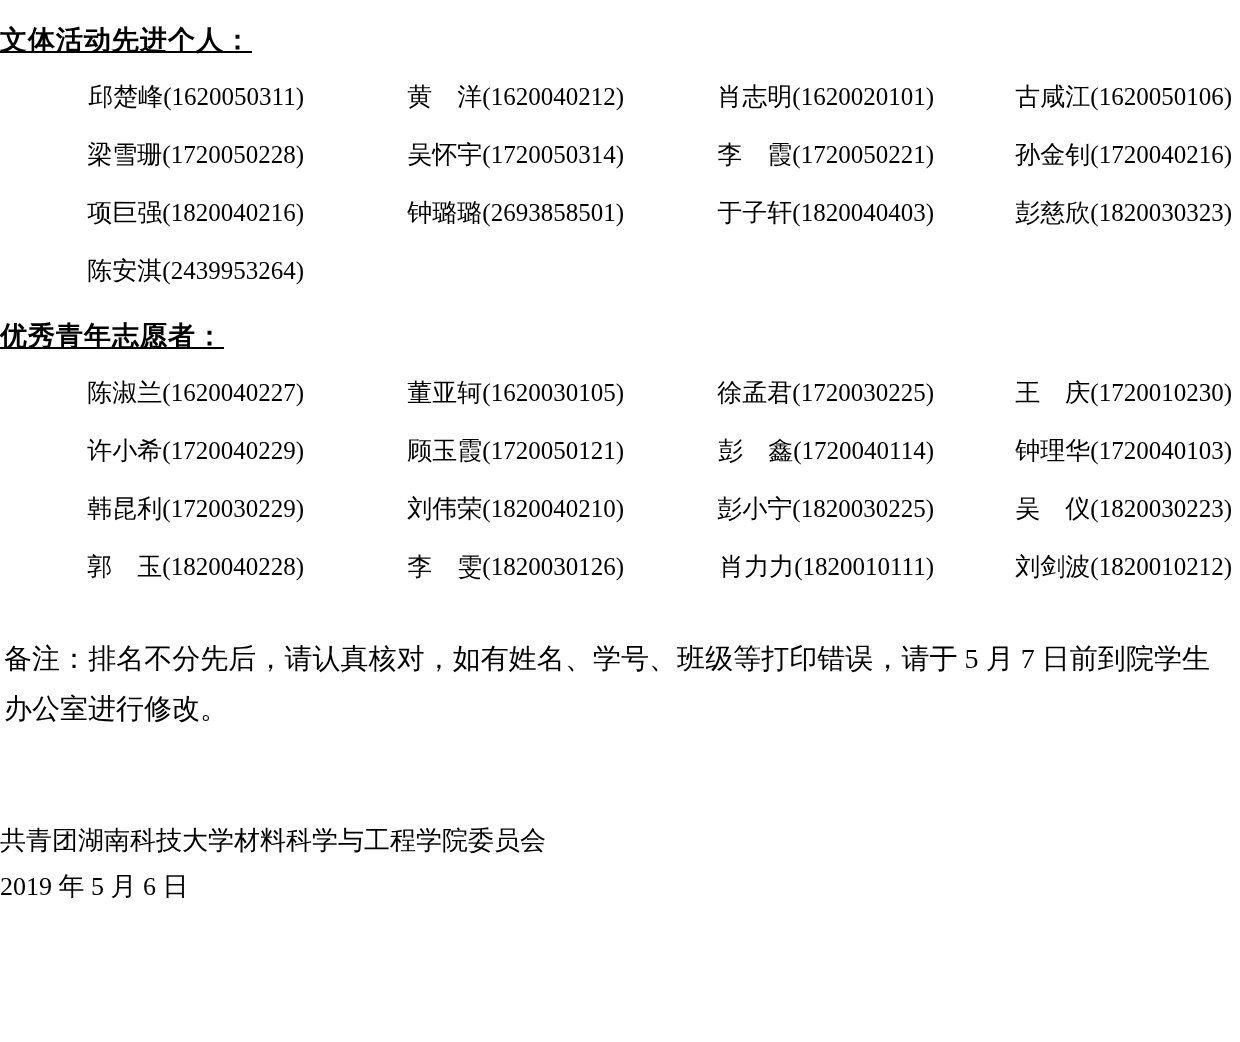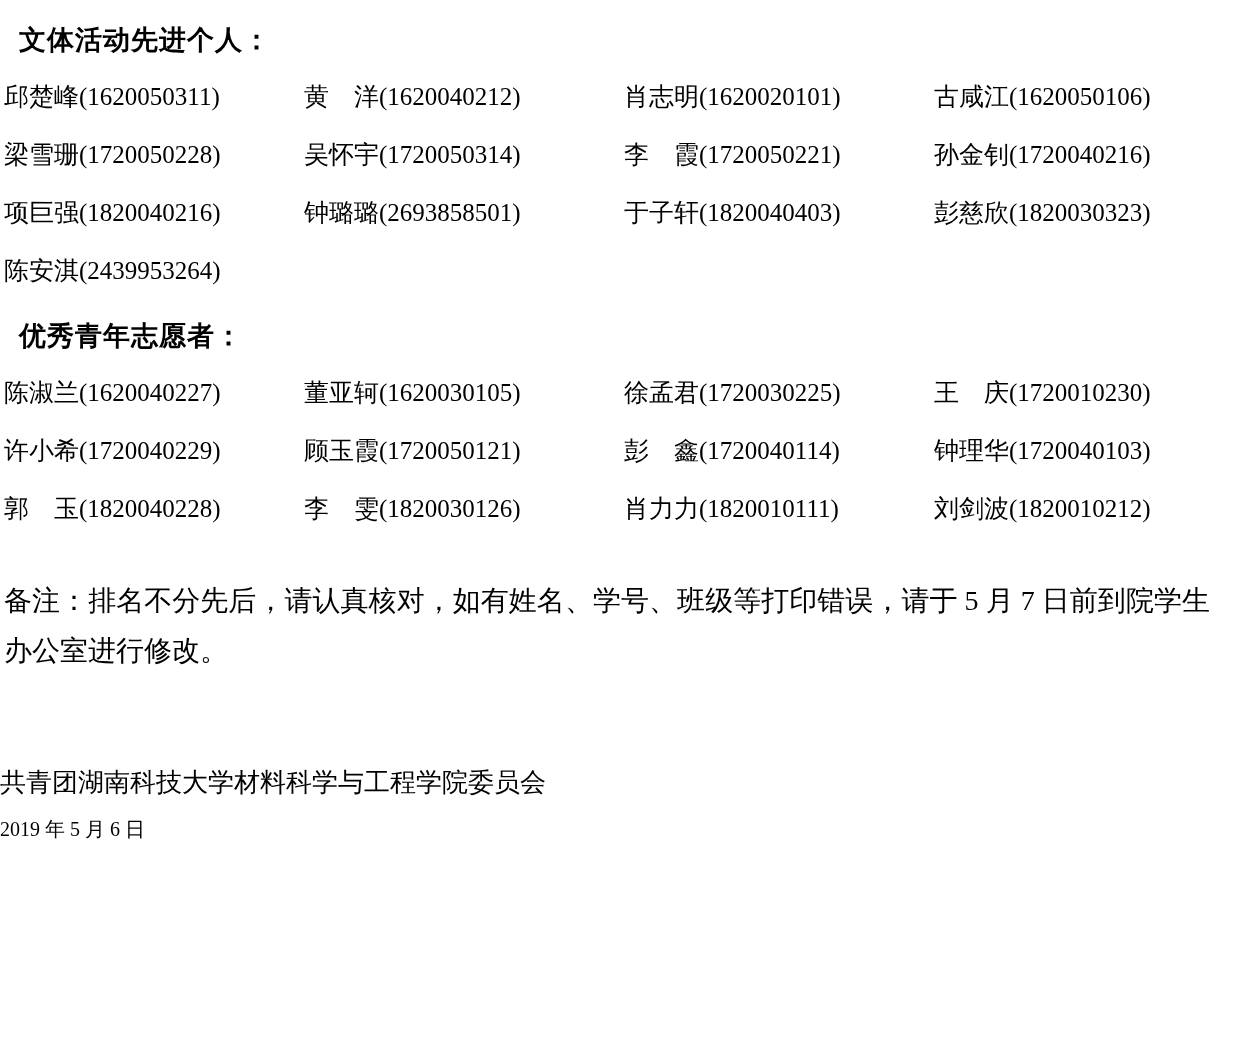--- a/index.html
+++ b/index.html
@@ -20,30 +20,32 @@
     height: 1042px;
     padding: 0;
     box-sizing: border-box;
   }
   .section-title {
     font-family: "Liberation Sans", "DejaVu Sans", sans-serif;
     font-weight: bold;
     font-size: 27px;
     letter-spacing: 1px;
     margin: 0;
-    padding: 0 0 0 19px;
+    padding: 0 0 0 0;
+    text-decoration: underline;
   }
   .title-1 { padding-top: 22px; }
   .title-2 { padding-top: 18px; }
 
   .name-table {
     border-collapse: collapse;
     width: 1232px;
     table-layout: fixed;
     margin-top: 10px;
+    text-align: right;
   }
   .name-table td {
     font-size: 25px;
     line-height: 58px;
     height: 58px;
     padding: 0;
     white-space: nowrap;
     vertical-align: middle;
   }
   .name-table td.c0 { width: 300px; padding-left: 4px; }
@@ -63,21 +65,21 @@
   .signature {
     margin-top: 84px;
     text-align: left;
     padding-right: 20px;
   }
   .signature .org {
     font-size: 26px;
     line-height: 46px;
   }
   .signature .date {
-    font-size: 20px;
+    font-size: 26px;
     line-height: 46px;
   }
 </style>
 </head>
 <body>
 
 <div class="page">
 
   <h2 class="section-title title-1">文体活动先进个人：</h2>
 
@@ -120,20 +122,26 @@
         <td class="c2"><span class="nm">徐孟君</span>(<span>1720030225</span>)</td>
         <td class="c3"><span class="nm">王　庆</span>(<span>1720010230</span>)</td>
       </tr>
       <tr>
         <td class="c0"><span class="nm">许小希</span>(<span>1720040229</span>)</td>
         <td class="c1"><span class="nm">顾玉霞</span>(<span>1720050121</span>)</td>
         <td class="c2"><span class="nm">彭　鑫</span>(<span>1720040114</span>)</td>
         <td class="c3"><span class="nm">钟理华</span>(<span>1720040103</span>)</td>
       </tr>
       <tr>
+        <td class="c0"><span class="nm">韩昆利</span>(<span>1720030229</span>)</td>
+        <td class="c1"><span class="nm">刘伟荣</span>(<span>1820040210</span>)</td>
+        <td class="c2"><span class="nm">彭小宁</span>(<span>1820030225</span>)</td>
+        <td class="c3"><span class="nm">吴　仪</span>(<span>1820030223</span>)</td>
+      </tr>
+      <tr>
         <td class="c0"><span class="nm">郭　玉</span>(<span>1820040228</span>)</td>
         <td class="c1"><span class="nm">李　雯</span>(<span>1820030126</span>)</td>
         <td class="c2"><span class="nm">肖力力</span>(<span>1820010111</span>)</td>
         <td class="c3"><span class="nm">刘剑波</span>(<span>1820010212</span>)</td>
       </tr>
     </tbody>
   </table>
 
   <p class="note">备注：排名不分先后，请认真核对，如有姓名、学号、班级等打印错误，请于 5 月 7 日前到院学生办公室进行修改。</p>
 

